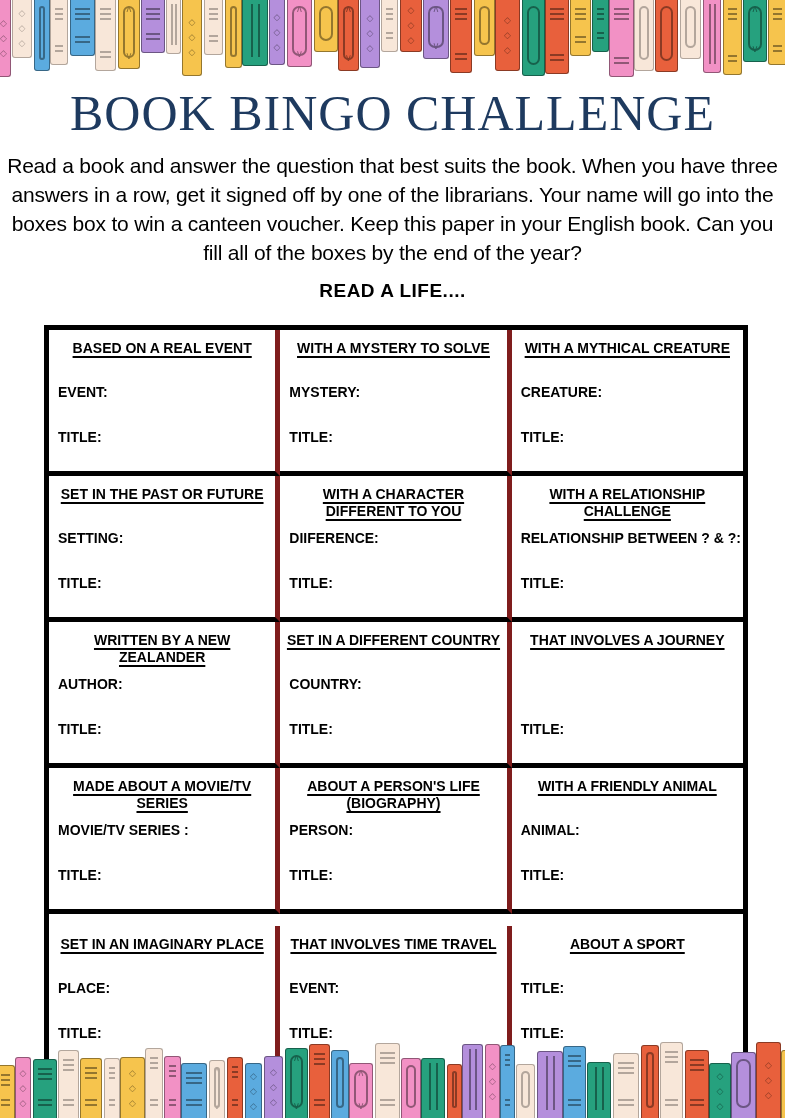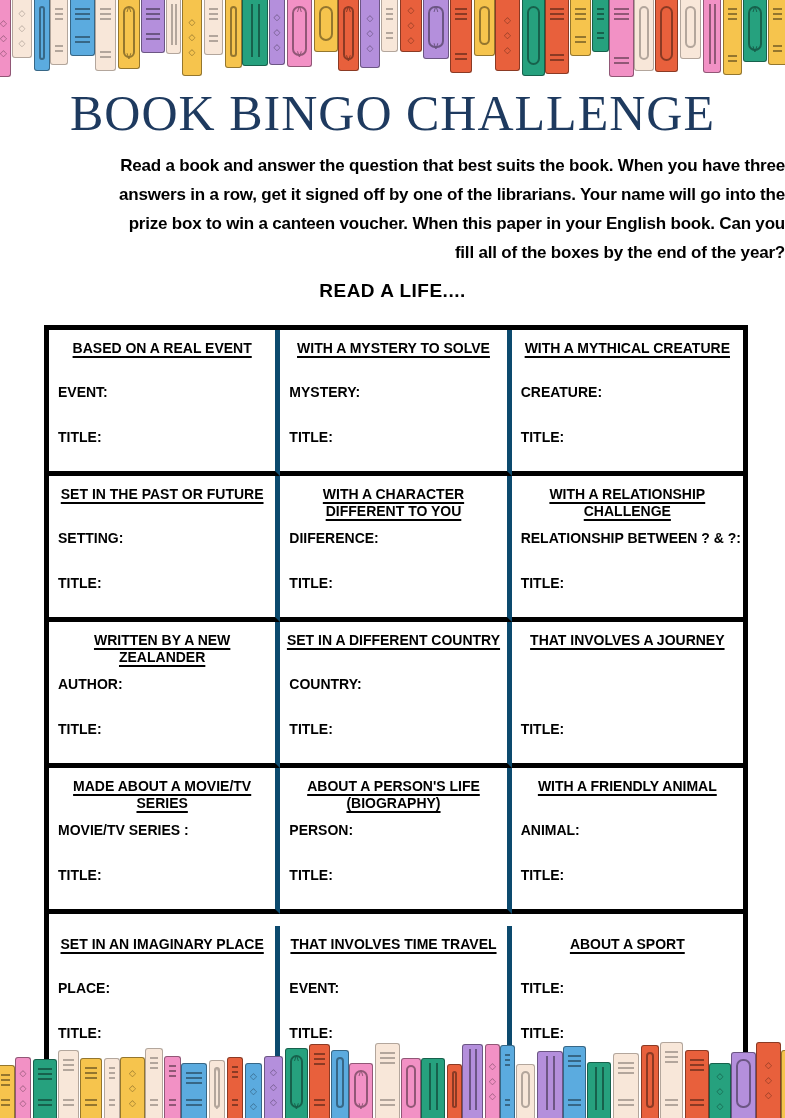--- a/index.html
+++ b/index.html
@@ -21,32 +21,32 @@
       font-size:9px;line-height:15px;}
   .bv{position:absolute;top:4px;bottom:8px;width:2px;background:currentColor;}
   .bv.v1{left:32%;} .bv.v2{left:62%;}
   .bc{position:absolute;left:0;right:0;text-align:center;font-size:10px;line-height:10px;}
   .bc.t{top:4px;} .bc.b{bottom:7px;}
 
   
   .page-title{position:absolute;top:84px;left:0;right:0;text-align:center;
               font-family:Liberation Serif, serif;font-size:50px;font-weight:400;
               letter-spacing:1px;color:#1e3a5f;white-space:nowrap;}
-  .intro{position:absolute;top:151px;left:0;right:0;text-align:right;
-         font-weight:bold;font-size:17px;line-height:29px;letter-spacing:-0.2px;}
+  .intro{position:absolute;top:151px;left:0;right:0;text-align:center;
+         font-weight:normal;font-size:21px;line-height:29px;letter-spacing:-0.2px;}
   .intro div{white-space:nowrap;}
   .subhead{position:absolute;top:280px;left:0;right:0;text-align:center;
            font-weight:bold;font-size:19px;letter-spacing:0.5px;}
 
   
   .bingo-grid{position:absolute;left:44px;top:325px;width:704px;height:735px;
               border:5px solid #000;border-bottom:none;box-sizing:border-box;
               display:grid;grid-template-columns:repeat(3,1fr);grid-template-rows:repeat(5,1fr);
               background:#fff;z-index:1;}
-  .cell{position:relative;border-right:5px solid #0c4a6e;border-bottom:5px solid #000;box-sizing:border-box;}
+  .cell{position:relative;border-right:5px solid #7f1d1d;border-bottom:5px solid #000;box-sizing:border-box;}
   .cell:nth-child(3n){border-right:none;}
   .cell:nth-child(n+13){border-bottom:none;margin-top:12px;}
   .cell-header{position:absolute;top:10px;left:2px;right:2px;text-align:center;
                font-weight:bold;font-size:14px;line-height:17px;
                text-decoration:underline;text-decoration-thickness:2px;text-underline-offset:3px;}
   .cell-field{position:absolute;left:9px;right:0;font-weight:bold;font-size:14px;white-space:nowrap;}
   .cell-field.f1{top:54px;}
   .cell-field.f2{top:99px;}
 </style>
 </head>
@@ -280,21 +280,21 @@
           <i></i>
         </div>
       </div>
     </div>
 
   <div class="page-title" style="color: rgb(30, 58, 95);">BOOK BINGO CHALLENGE</div>
 
   <div class="intro">
     <div>Read a book and answer the question that best suits the book. When you have three</div>
     <div>answers in a row, get it signed off by one of the librarians. Your name will go into the</div>
-    <div>prize box to win a canteen voucher. When this paper in your English book. Can you</div>
+    <div>boxes box to win a canteen voucher. Keep this paper in your English book. Can you</div>
     <div>fill all of the boxes by the end of the year?</div>
   </div>
 
   <div class="subhead">READ A LIFE....</div>
 
   <div class="bingo-grid">
 
     <div class="cell">
       <div class="cell-header">BASED ON A REAL EVENT</div>
       <div class="cell-field f1">EVENT:</div>

